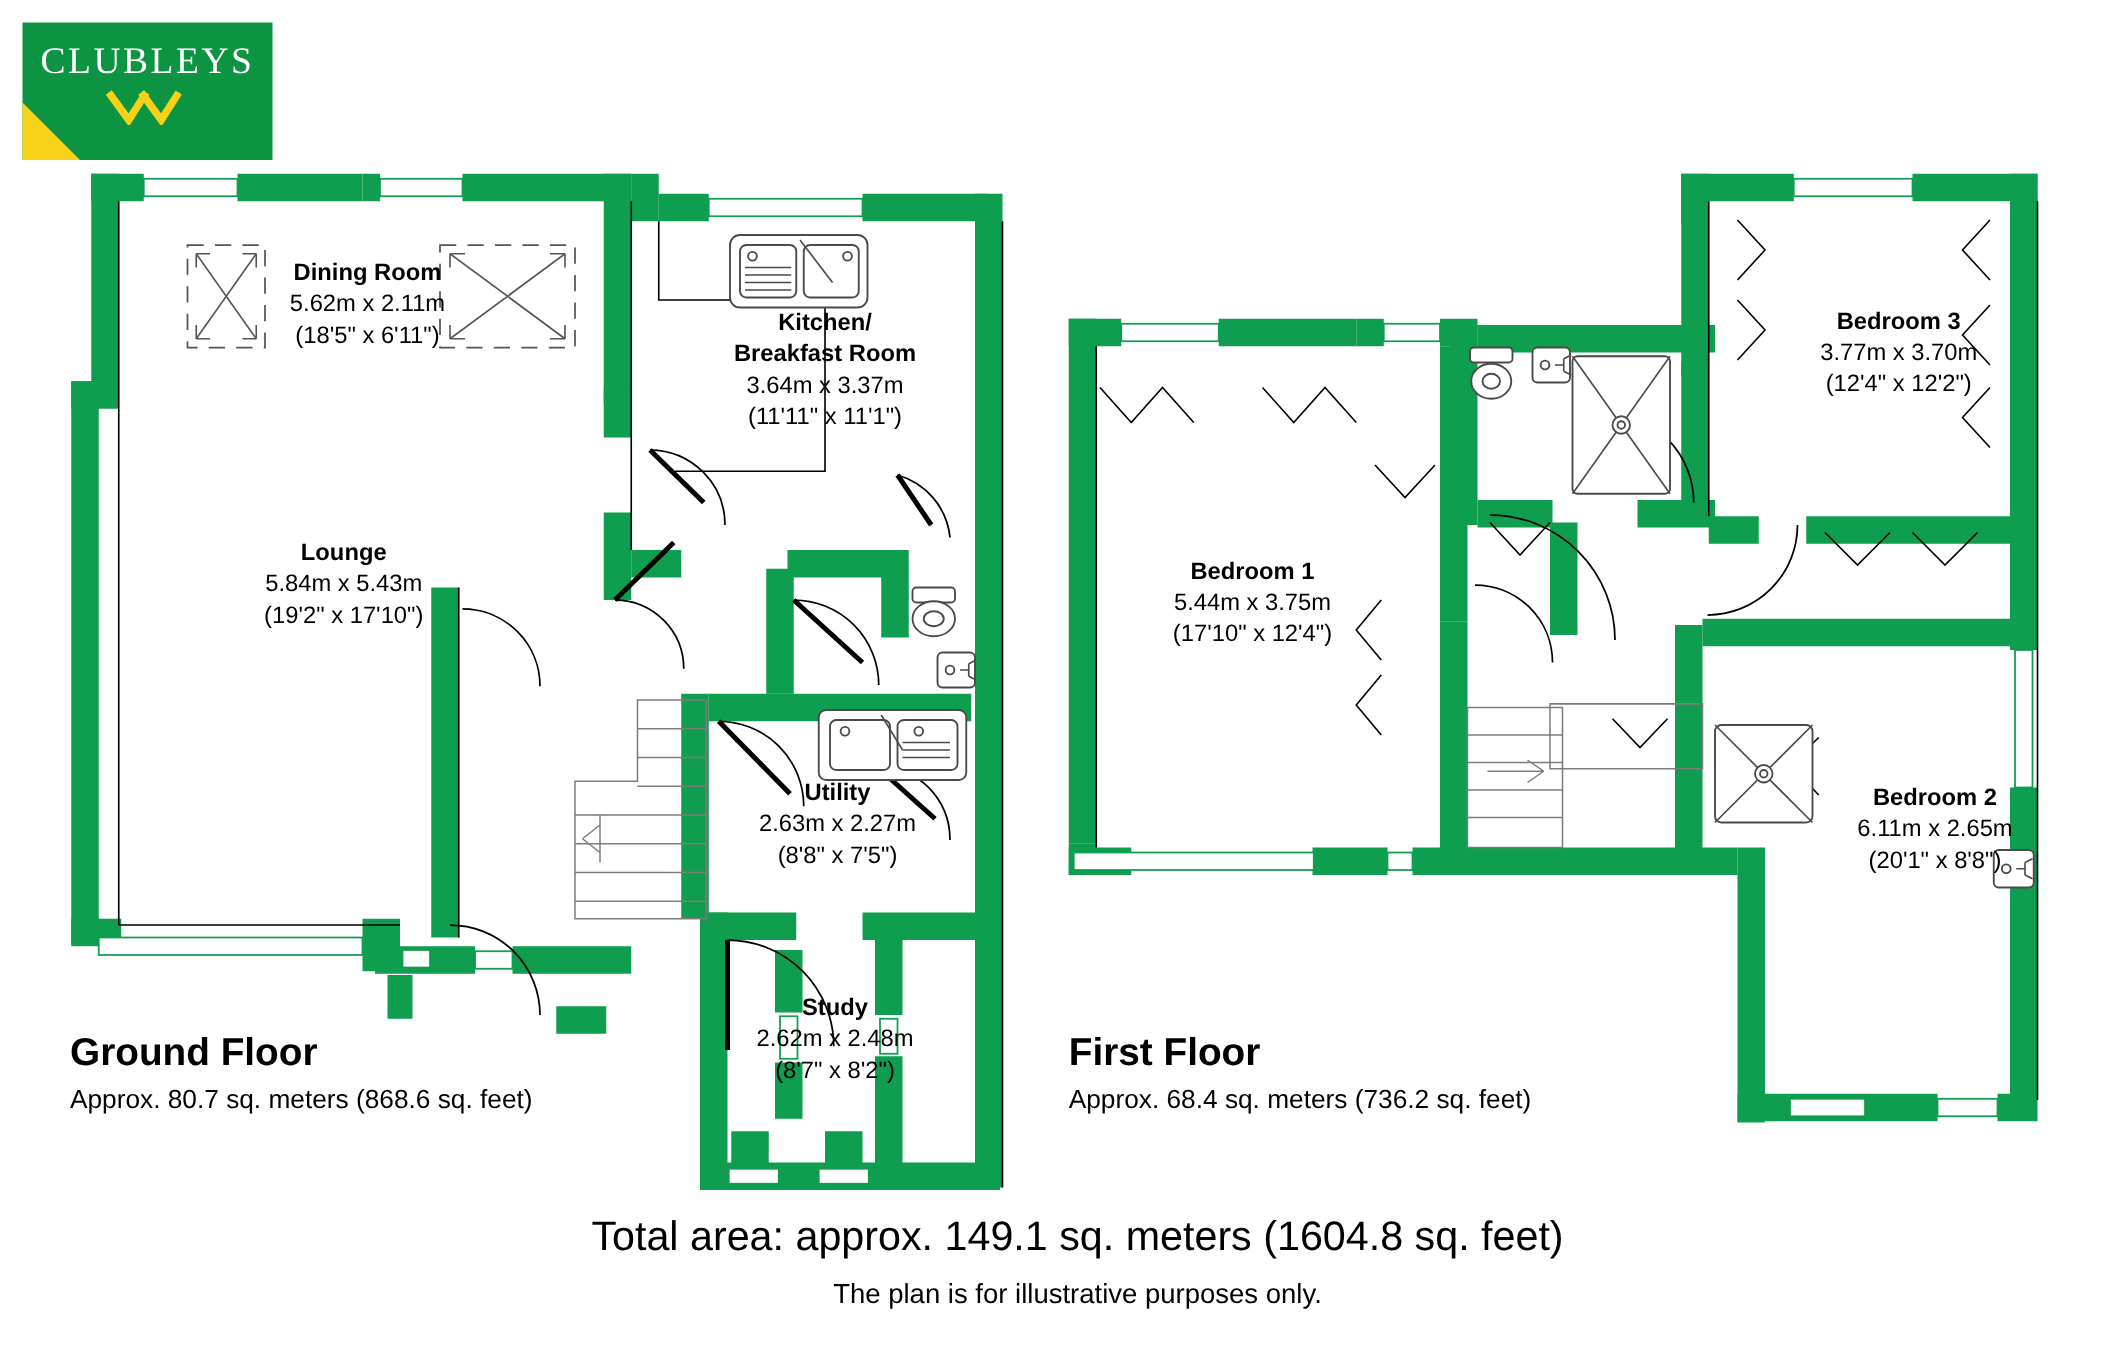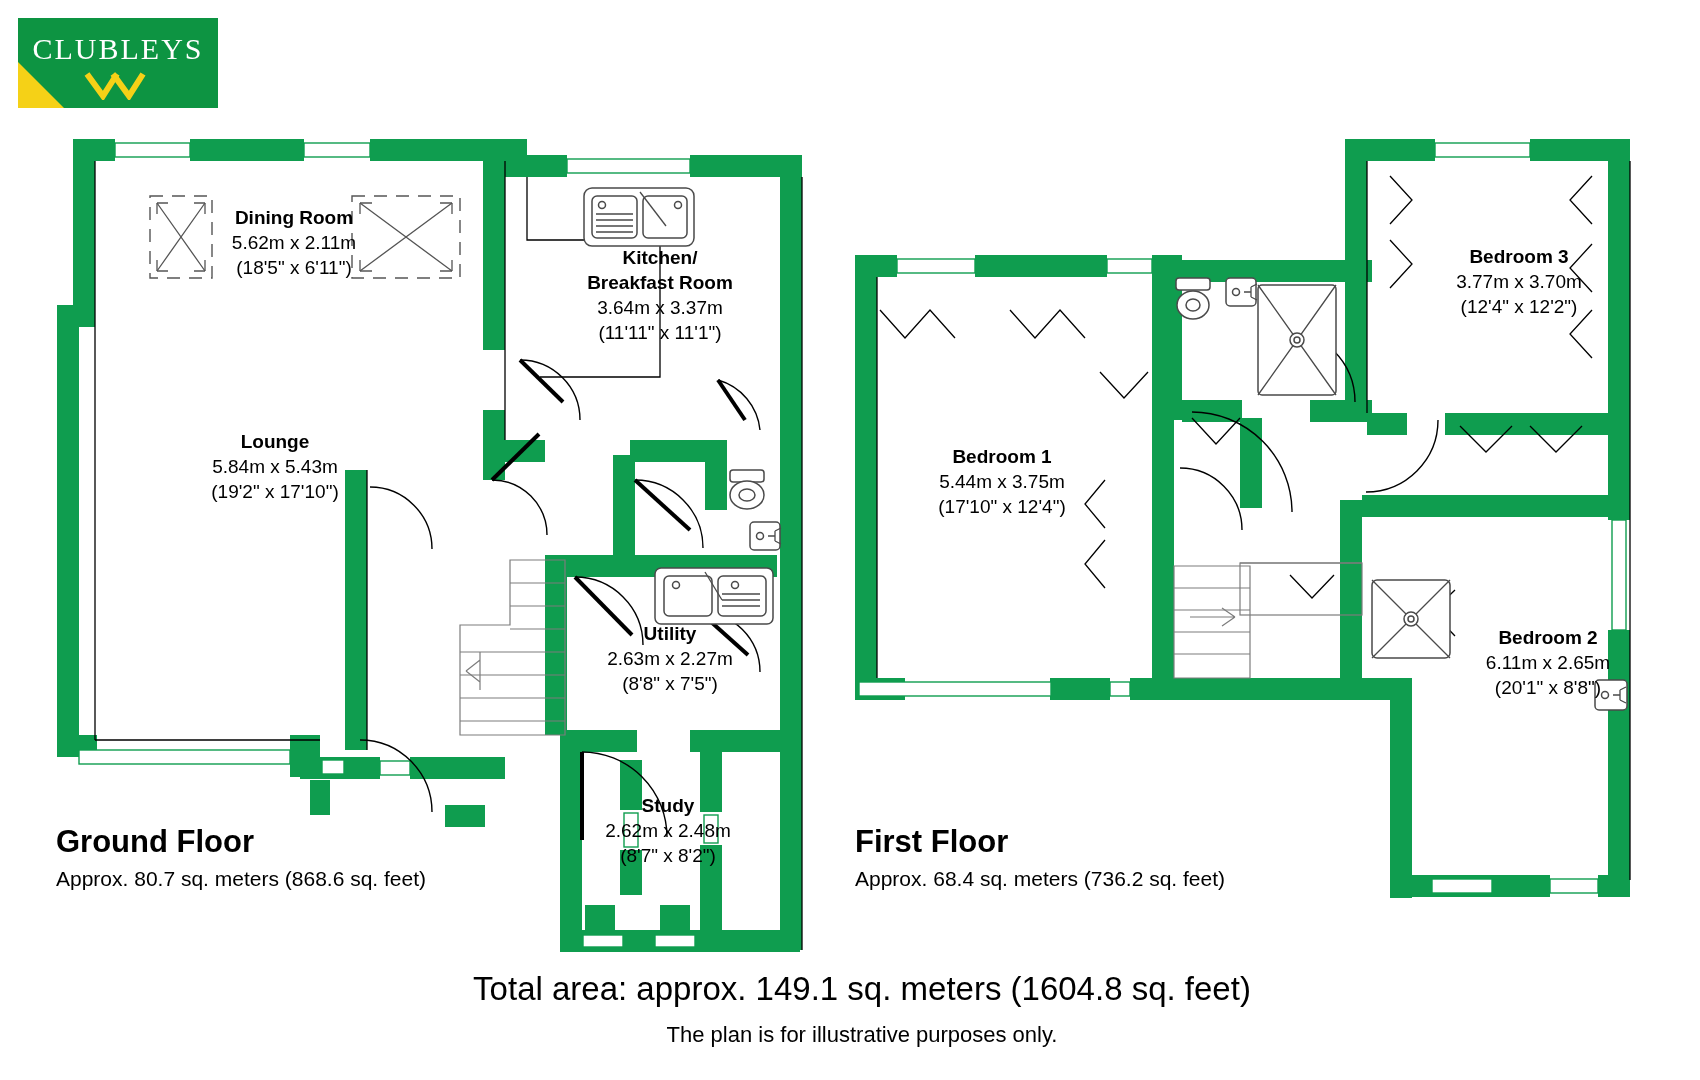--- a/index.html
+++ b/index.html
@@ -2,21 +2,21 @@
 <html><head>
 <meta charset="utf-8">
 <style>
   html,body{margin:0;padding:0;}
   body{
     width:1700px;height:1080px;background:#ffffff;
     font-family:"Liberation Sans", sans-serif;
     color:#000;overflow:hidden;position:relative;
   }
   #plan{position:absolute;left:0;top:0;width:1700px;height:1080px;}
-  .logo-wrap{position:absolute;left:18px;top:18px;width:200px;height:90px;}
+  .logo-wrap{position:absolute;left:18px;top:18px;width:200px;height:110px;}
   .logo-bg{position:absolute;inset:0;background:#0d9442;}
   .logo-corner{position:absolute;left:0;bottom:0;width:0;height:0;
     border-left:46px solid #f5d117;border-top:46px solid transparent;}
   .logo-text{position:absolute;left:0;right:0;top:14px;text-align:center;
     color:#fff;font-family:"Liberation Serif", serif;font-size:30px;
     letter-spacing:2px;font-weight:400;}
   .logo-chev{position:absolute;left:50%;transform:translateX(-50%);top:52px;}
   svg text{font-family:"Liberation Sans", sans-serif;}
   .rm-name{font-size:19px;font-weight:bold;text-anchor:middle;}
   .rm-dim{font-size:19px;text-anchor:middle;}

